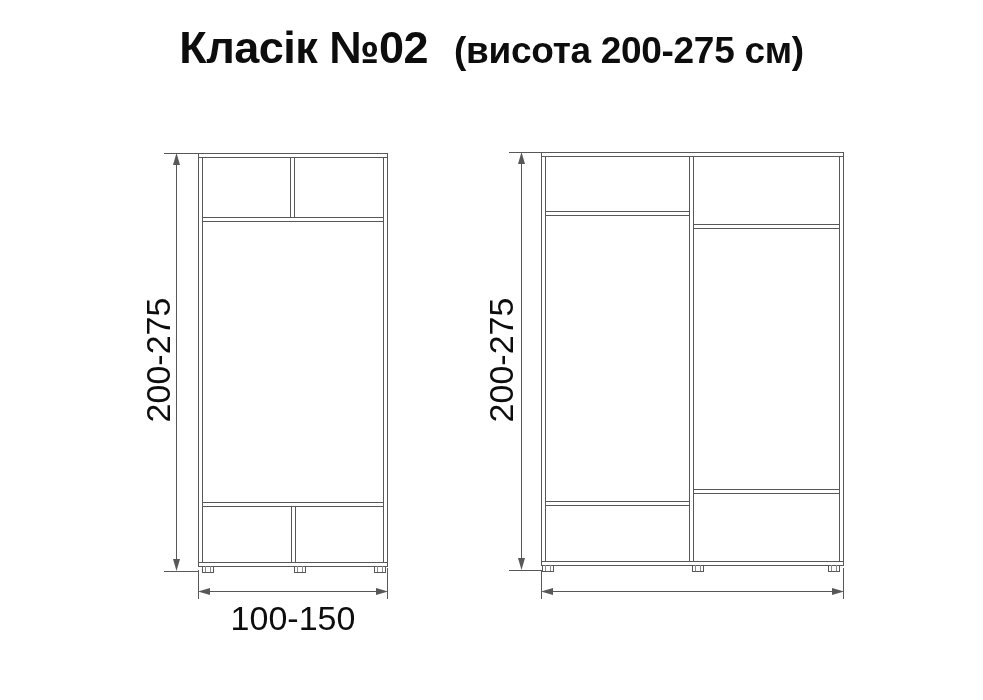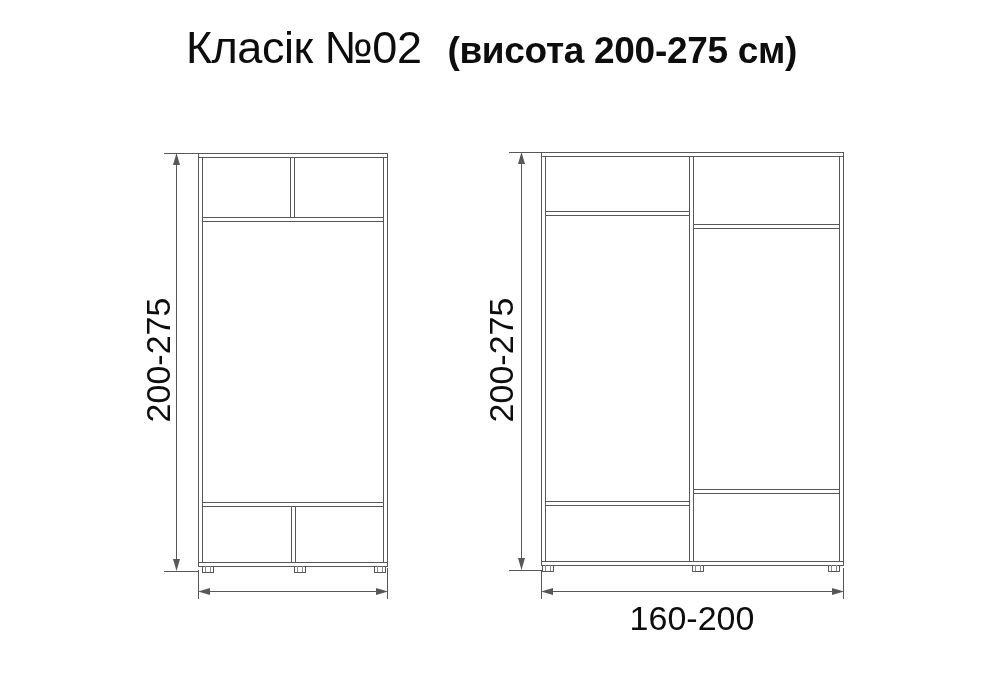--- a/index.html
+++ b/index.html
@@ -17,21 +17,21 @@
   .title {
     position: absolute;
     left: 0; right: 0; top: 22px;
     margin: 0;
     text-align: center;
     white-space: nowrap;
     color: #0d0d0d;
   }
   .title .t-main {
     font-size: 45px;
-    font-weight: 400;
+    font-weight: 700;
     letter-spacing: -0.5px;
   }
   .title .t-sub {
     font-size: 37px;
     font-weight: 700;
     letter-spacing: -0.3px;
     margin-left: 26px;
   }
 
   
@@ -146,15 +146,15 @@
       <polygon points="388,591.5 376,588 376,595"></polygon>
       <polygon points="521.5,152 518,164 525,164"></polygon>
       <polygon points="521.5,570 518,558 525,558"></polygon>
       <polygon points="541,591.5 553,588 553,595"></polygon>
       <polygon points="844,591.5 832,588 832,595"></polygon>
     </g>
   </svg>
 
   <div class="dim-label rot" style="left:158px; top:360px;">200-275</div>
   <div class="dim-label rot" style="left:501px; top:360px;">200-275</div>
-  <div class="dim-label" style="left:692px; top:618px;">160-200</div>
+  <div class="dim-label" style="left:293px; top:618px;">100-150</div>
 
 </div>
 
 </body></html>

